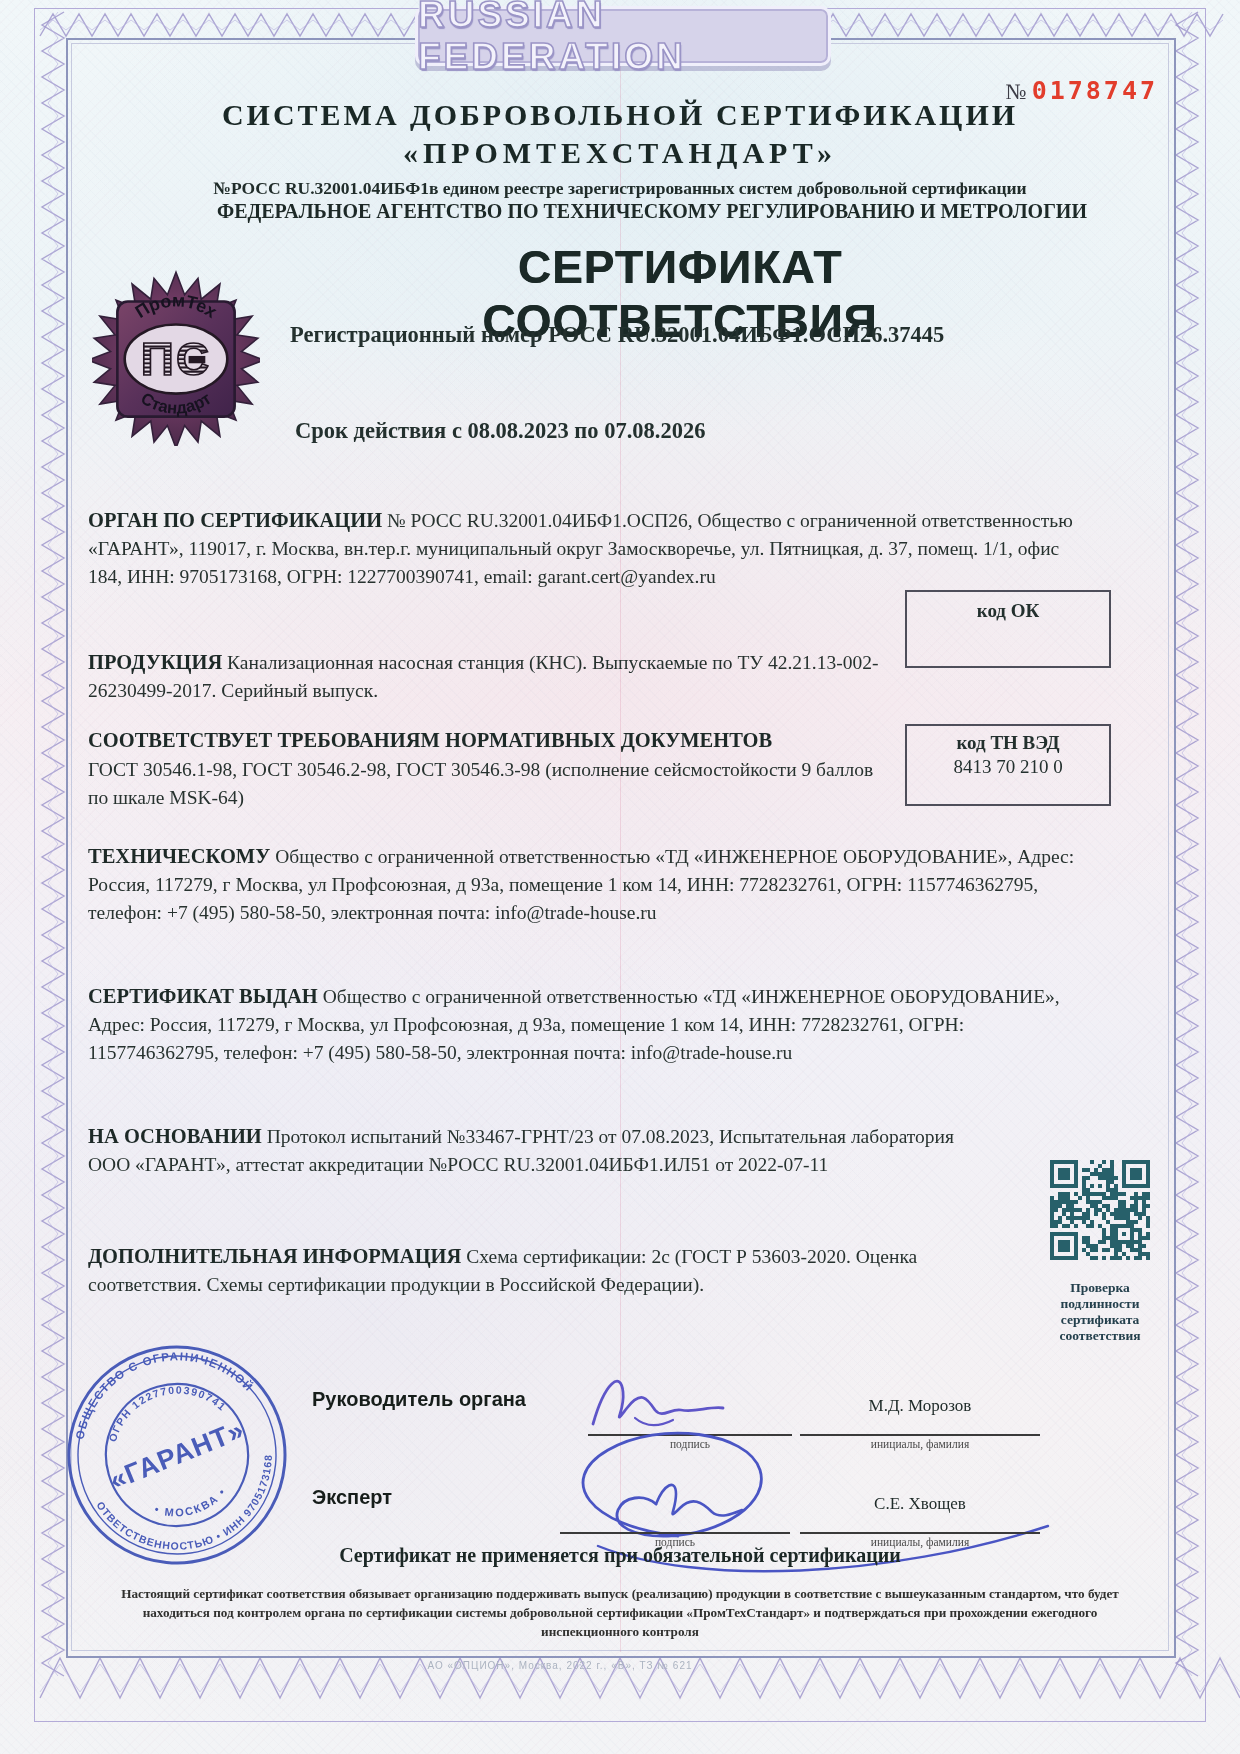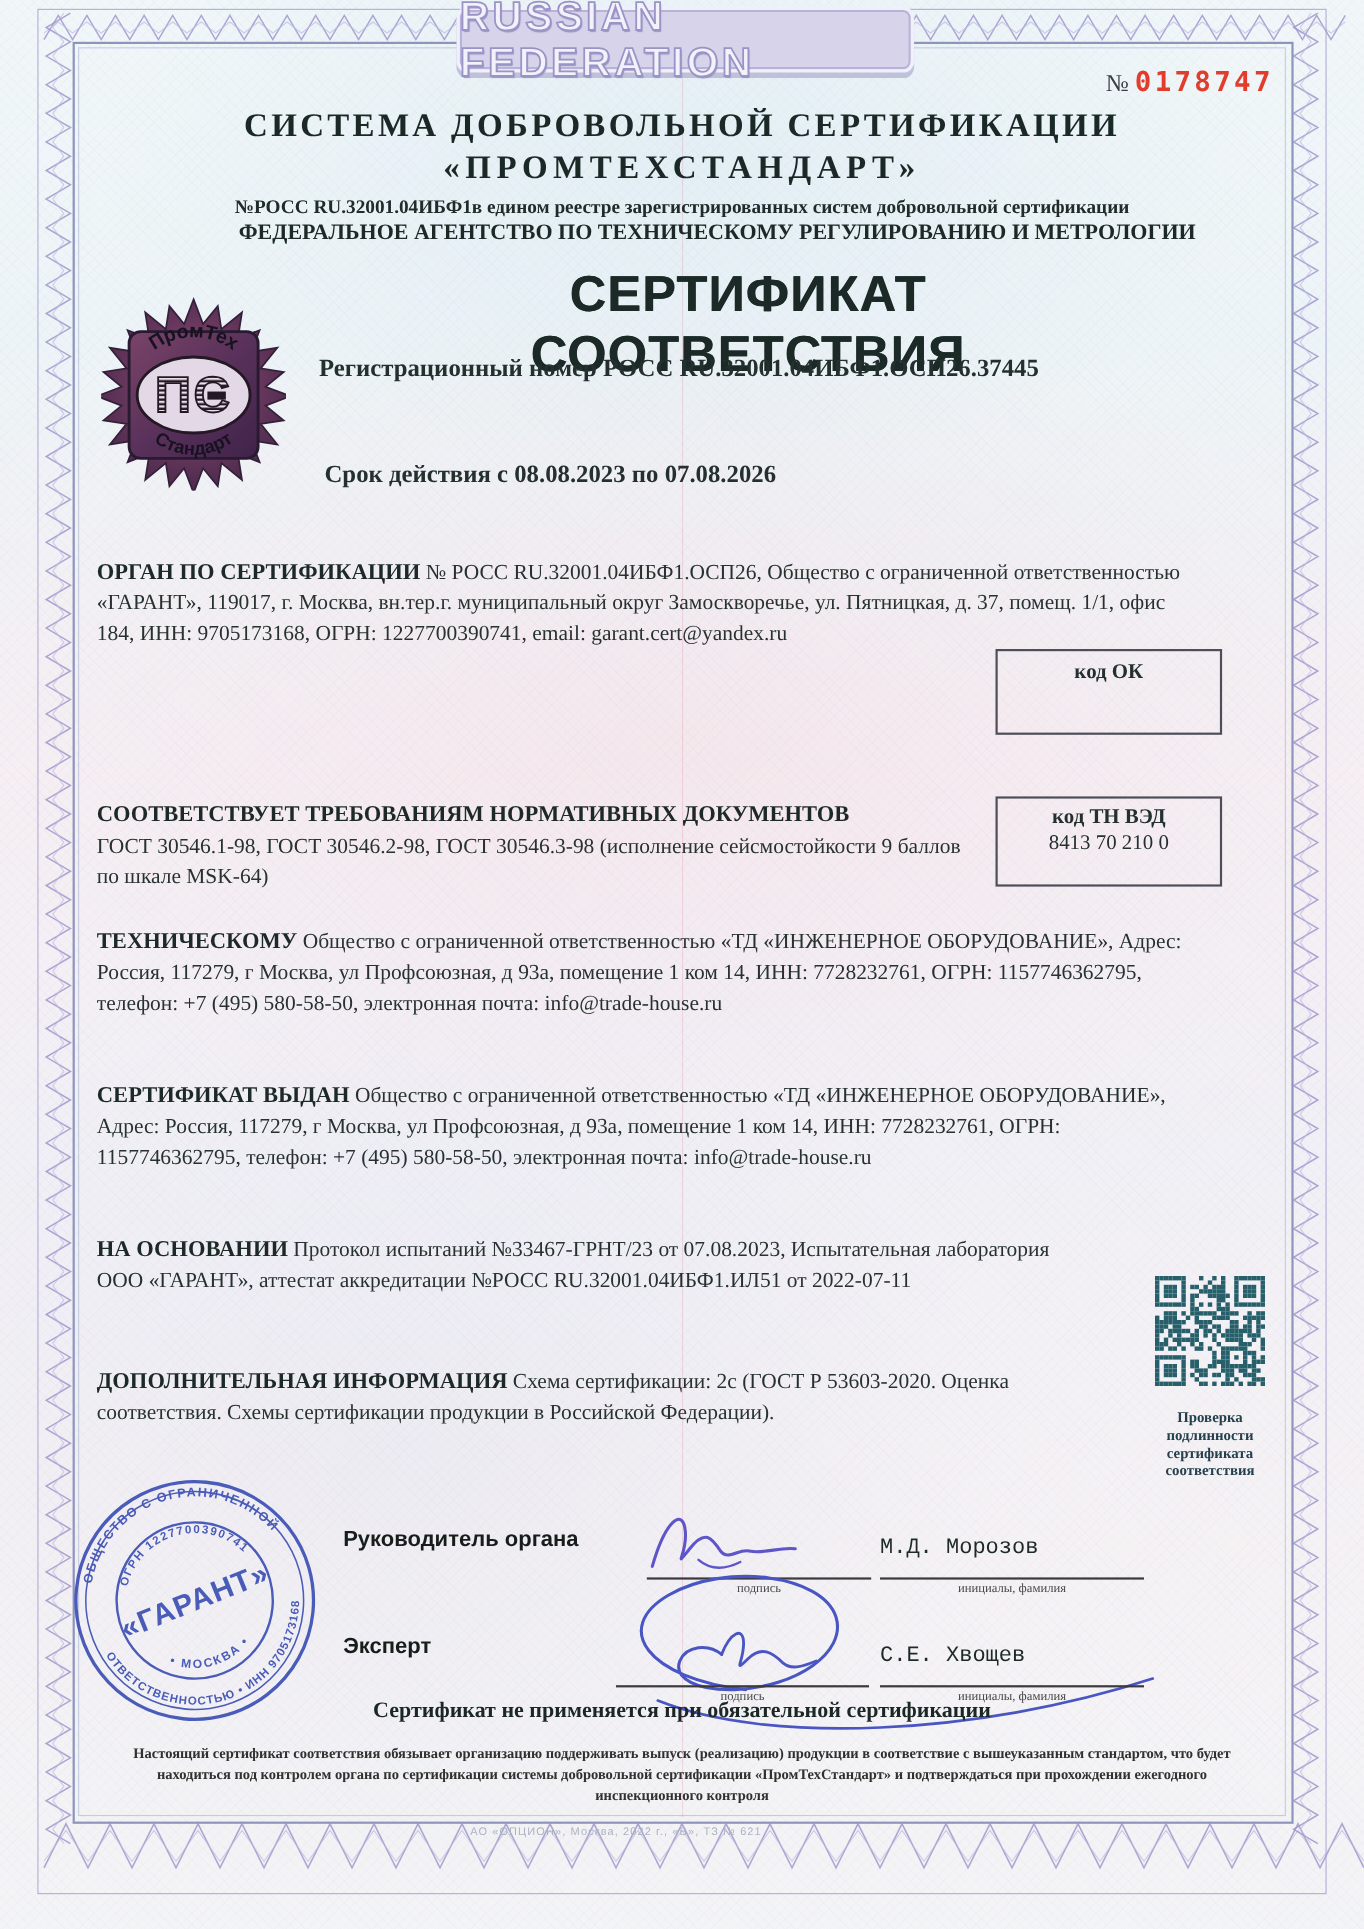--- a/index.html
+++ b/index.html
@@ -22,21 +22,21 @@
   .centerline{left:620px;top:42px;width:1px;height:1610px;background:rgba(215,120,150,.22);}
   svg.zz{position:absolute;overflow:visible;}
   
   .badge{left:415px;top:6px;width:410px;height:54px;display:flex;align-items:center;justify-content:center;
     background:linear-gradient(180deg,#e3e0f2,#cfccе6 60%,#d6d3ea);background-color:#d6d3ea;
     border:3px solid #f0effb;border-radius:10px;
     box-shadow:0 5px 0 rgba(150,145,190,.5), inset 0 0 0 2px #b7b2d8;}
   .badge span{font-family:"Liberation Sans",sans-serif;font-weight:bold;font-size:37px;letter-spacing:3px;
     color:#f3f2fb;-webkit-text-stroke:1.6px #9a94c6;text-shadow:1px 2px 1px #9a94c6;}
   
-  .cert-no{right:82px;top:60px;font-size:22px;color:#3c3c46;text-align:center;}
+  .cert-no{right:82px;top:76px;font-size:22px;color:#3c3c46;text-align:center;}
   .cert-no .digits{font-family:"DejaVu Sans Mono",monospace;font-weight:bold;font-size:25px;color:#e23d2c;letter-spacing:3px;}
   
   .h-sys1{left:0;top:98px;width:1240px;text-align:center;font-weight:bold;font-size:30px;letter-spacing:3px;color:#1a2826;}
   .h-sys2{left:0;top:136px;width:1240px;text-align:center;font-weight:bold;font-size:30px;letter-spacing:5px;color:#1a2826;}
   .h-registry{left:0;top:178px;width:1240px;text-align:center;font-weight:bold;font-size:17.5px;color:#202c2a;}
   .h-agency{left:0;top:200px;width:1240px;text-align:center;font-weight:bold;font-size:20px;color:#1d2927;padding-left:32px;}
   .h-title{left:330px;top:240px;width:700px;text-align:center;font-family:"Liberation Sans",sans-serif;
     font-weight:bold;font-size:46px;letter-spacing:1px;color:#1b2927;text-shadow:.5px 0 0 #1b2927;}
   .h-regnum{left:290px;top:322px;font-size:22.5px;font-weight:700;color:#23302e;}
   .h-validity{left:295px;top:418px;font-size:22.5px;font-weight:bold;color:#23302e;}
@@ -46,21 +46,21 @@
   .lbl{font-weight:bold;font-size:20.5px;color:#1d2927;}
   
   .codebox{left:905px;width:202px;border:2px solid #4e4e5a;text-align:center;font-weight:bold;font-size:19px;color:#23302e;}
   
   .qr-wrap{left:1044px;top:1160px;width:112px;text-align:center;}
   .qr-caption{margin-top:16px;font-family:Liberation Serif, serif;font-weight:bold;font-size:13.5px;line-height:16px;color:#24404d;}
   
   .role{font-family:"Liberation Sans",sans-serif;font-weight:bold;font-size:20px;color:#161d1a;}
   .sigline{border-top:2px solid #3a3a3a;height:0;}
   .linecap{font-size:11.5px;color:#4a4a4a;text-align:center;}
-  .sigename{font-size:20px;color:#1e2a28;text-align:left;font-family:Liberation Mono, monospace;}
+  .sigename{font-size:17px;color:#1e2a28;text-align:center;}
   .restriction{left:0;top:1544px;width:1240px;text-align:center;font-weight:bold;font-size:20px;color:#1b2725;}
   .fineprint{left:95px;top:1584px;width:1050px;text-align:center;font-weight:bold;font-size:13.2px;line-height:19px;color:#30302e;}
   .printer{left:0;top:1660px;width:1120px;text-align:center;font-family:"Liberation Sans",sans-serif;
     font-size:10px;letter-spacing:1px;color:#abb3c0;}
   .sigsvg{position:absolute;}
 </style>
 </head>
 <body>
 
 <div class="sheet">
@@ -131,20 +131,24 @@
     <text font-family="Liberation Sans, sans-serif" font-weight="bold" font-size="16" fill="#171220">
       <textPath href="#arcBot" startOffset="50%" text-anchor="middle">Стандарт</textPath>
     </text>
   </svg>
 
   <div class="abs para" style="top:506px;width:985px">
     <b>ОРГАН ПО СЕРТИФИКАЦИИ</b>
     <span>№ РОСС RU.32001.04ИБФ1.ОСП26, Общество с ограниченной ответственностью «ГАРАНТ», 119017, г. Москва, вн.тер.г. муниципальный округ Замоскворечье, ул. Пятницкая, д. 37, помещ. 1/1, офис 184, ИНН: 9705173168, ОГРН: 1227700390741, email: garant.cert@yandex.ru</span>
   </div>
 
+  <div class="abs para" style="top:648px;width:800px">
+    <b>ПРОДУКЦИЯ</b>
+    <span>Канализационная насосная станция (КНС). Выпускаемые по ТУ 42.21.13-002-26230499-2017. Серийный выпуск.</span>
+  </div>
 
   <div class="abs para lbl" style="top:726px;width:820px">СООТВЕТСТВУЕТ ТРЕБОВАНИЯМ НОРМАТИВНЫХ ДОКУМЕНТОВ</div>
   <div class="abs para" style="top:756px;width:810px">ГОСТ 30546.1-98, ГОСТ 30546.2-98, ГОСТ 30546.3-98 (исполнение сейсмостойкости 9 баллов по шкале MSK-64)</div>
 
   <div class="abs para" style="top:842px;width:990px">
     <b>ТЕХНИЧЕСКОМУ</b>
     <span>Общество с ограниченной ответственностью «ТД «ИНЖЕНЕРНОЕ ОБОРУДОВАНИЕ», Адрес: Россия, 117279, г Москва, ул Профсоюзная, д 93а, помещение 1 ком 14, ИНН: 7728232761, ОГРН: 1157746362795, телефон: +7 (495) 580-58-50, электронная почта: info@trade-house.ru</span>
   </div>
 
   <div class="abs para" style="top:982px;width:990px">

